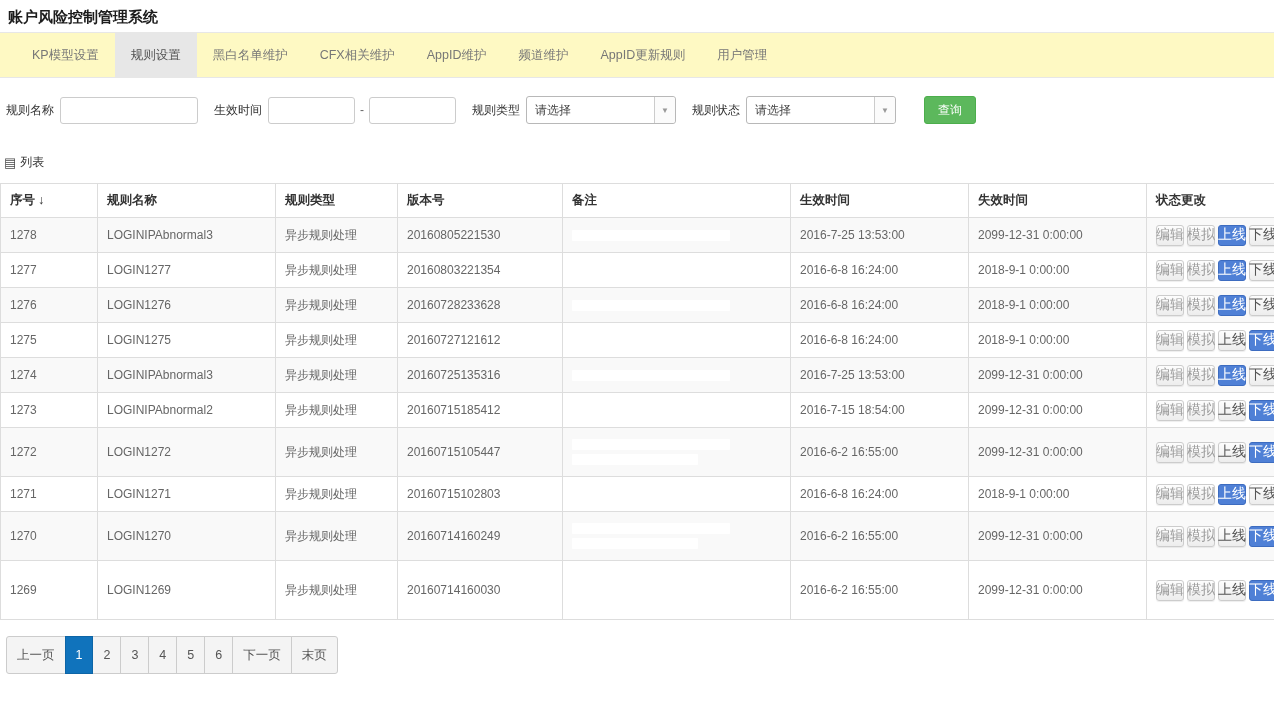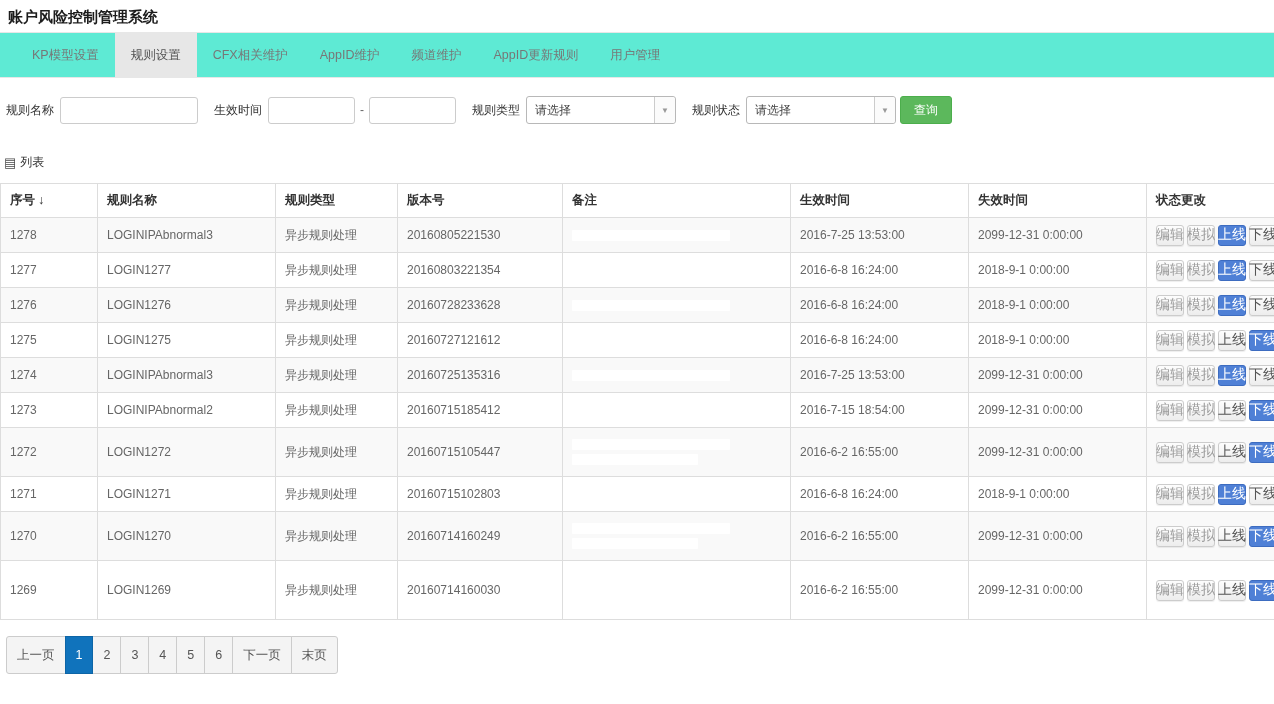--- a/index.html
+++ b/index.html
@@ -1,38 +1,38 @@
 <!DOCTYPE html>
 <html><head>
 <meta charset="utf-8">
 <style>
   * { box-sizing: border-box; margin: 0; padding: 0; }
   html,body { width:1274px; height:704px; background:#fff; overflow:hidden;
     font-family:"Liberation Sans","DejaVu Sans",sans-serif; font-size:12px; color:#555; }
 
   .page-title { font-size:15px; font-weight:bold; color:#1c1c1c; padding:8px 10px 5px 8px; }
 
-  .navbar { height:46px; background:#5eead4; border-top:1px solid #e7e7e7; border-bottom:1px solid #e7e7e7;
+  .navbar { height:46px; background:#fef9c3; border-top:1px solid #e7e7e7; border-bottom:1px solid #e7e7e7;
     display:flex; align-items:stretch; padding-left:16px; }
   .nav-tab { display:flex; align-items:center; padding:0 16px; color:#777; font-size:12.5px; cursor:pointer; }
   .nav-tab.active { background:#e7e7e7; color:#555; }
 
   .filters { display:flex; align-items:center; margin:18px 0 0 6px; }
   .f-label { color:#333; margin:0 6px 0 16px; white-space:nowrap; }
   .f-label:first-child { margin-left:0; }
   .text-input { width:138px; height:27px; border:1px solid #ccc; border-radius:3px; padding:0 6px;
     font:inherit; color:#555; background:#fff; }
   .date-input { width:87px; }
   .dash { margin:0 5px; color:#666; }
   .select { width:150px; height:28px; border:1px solid #b8b8b8; border-radius:3px; background:#fff;
     display:inline-flex; align-items:center; justify-content:space-between; cursor:pointer; }
   .select .val { padding:0 8px; color:#444; }
   .select .arrow-box { width:21px; align-self:stretch; border-left:1px solid #ccc; background:#fbfbfb;
     display:flex; align-items:center; justify-content:center; color:#999; font-size:8px; border-radius:0 3px 3px 0; }
-  .search-btn { height:28px; padding:0 13px; margin-left:4px; background:#5cb85c; border:1px solid #4cae4c;
+  .search-btn { height:28px; padding:0 13px; margin-left:28px; background:#5cb85c; border:1px solid #4cae4c;
     border-radius:3px; color:#fff; font:inherit; cursor:pointer; }
 
   .list-label { display:flex; align-items:center; gap:4px; margin:30px 0 12px 4px; color:#333; }
   .list-icon { color:#4a4a4a; font-size:13px; line-height:1; }
 
   table { width:100%; border-collapse:collapse; table-layout:fixed; }
   th, td { border-right:1px solid #ddd; border-bottom:1px solid #ddd; padding:0 9px; text-align:left;
     vertical-align:middle; overflow:hidden; white-space:nowrap; }
   th { border-top:1px solid #ddd; height:34px; font-size:12.5px; font-weight:bold; color:#333; }
   th:first-child, td:first-child { border-left:1px solid #ddd; }
@@ -62,20 +62,21 @@
   .page-btn.active { background:#1073bc; border-color:#0d65a6; color:#fff; position:relative; z-index:1; }
 </style>
 </head>
 <body>
 
 <div class="page-title">账户风险控制管理系统</div>
 
 <div class="navbar" id="nav-tabs">
     <div class="nav-tab">KP模型设置</div>
     <div class="nav-tab active">规则设置</div>
+    <div class="nav-tab">黑白名单维护</div>
     <div class="nav-tab">CFX相关维护</div>
     <div class="nav-tab">AppID维护</div>
     <div class="nav-tab">频道维护</div>
     <div class="nav-tab">AppID更新规则</div>
     <div class="nav-tab">用户管理</div>
   </div>
 
 <div class="filters">
   <span class="f-label">规则名称</span>
   <input class="text-input" type="text" value="" style="">

